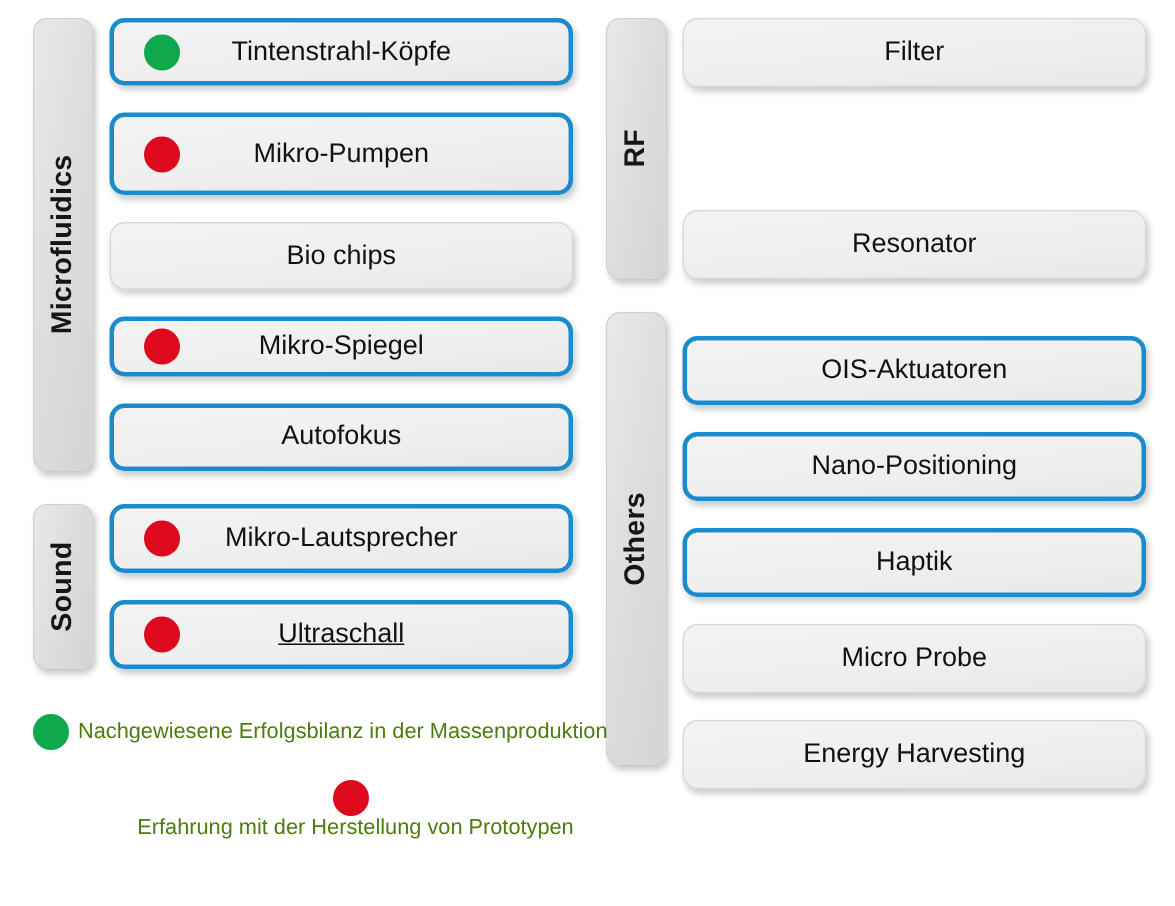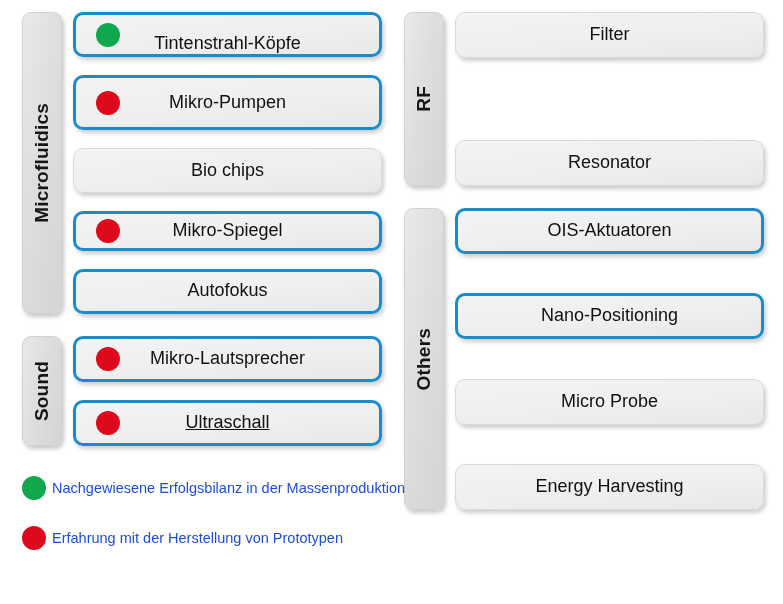--- a/index.html
+++ b/index.html
@@ -107,21 +107,21 @@
     align-items:center;
     height:36px;
   }
   .legend-dot{
     width:24px;height:24px;border-radius:50%;
     flex:0 0 24px;
     margin-right:6px;
   }
   .legend-text{
     font-size:14.5px;
-    color:#1d4ed8;
+    color:#4d7c0f;
     white-space:nowrap;
   }
 
   #footnote{
     position:absolute;
     left:22px;
     top:562px;
     width:745px;
     display:flex;
     align-items:center;
@@ -145,21 +145,21 @@
 <body>
 
 <div id="diagram">
 
   <div class="col" id="col-left">
       <div class="group" style="height: 302px; margin-bottom: 22px;">
         <div class="cat-bar" style="height: 302px;">
           <span class="cat-label">Microfluidics</span>
         </div>
         <div class="items" style="height: 302px;">
-          <div class="item highlight" style="height: 46px; margin-bottom: 18px; align-items: flex-end;">
+          <div class="item highlight" style="height: 46px; margin-bottom: 18px;">
             <span class="dot green"></span>
             <span class="item-label">Tintenstrahl-Köpfe</span>
           </div>
           <div class="item highlight" style="height: 56px; margin-bottom: 18px;">
             <span class="dot red"></span>
             <span class="item-label">Mikro-Pumpen</span>
           </div>
           <div class="item plain" style="height: 46px; margin-bottom: 18px;">
             <span class="item-label">Bio chips</span>
           </div>
@@ -199,42 +199,45 @@
           </div>
           <div class="item plain" style="height: 46px; margin-bottom: 0px;">
             <span class="item-label">Resonator</span>
           </div>
         </div>
       </div>
       <div class="group" style="height: 302px;">
         <div class="cat-bar" style="height: 302px;">
           <span class="cat-label">Others</span>
         </div>
-        <div class="items" style="height: 302px;">
+        <div class="items" style="height: 302px; margin-top: 16px;">
           <div class="item highlight" style="height: 46px; margin-bottom: 18px;">
             <span class="item-label">OIS-Aktuatoren</span>
           </div>
           <div class="item highlight" style="height: 46px; margin-bottom: 18px;">
             <span class="item-label">Nano-Positioning</span>
+          </div>
+          <div class="item highlight" style="height: 46px; margin-bottom: 18px;">
+            <span class="item-label">Haptik</span>
           </div>
           <div class="item plain" style="height: 46px; margin-bottom: 18px;">
             <span class="item-label">Micro Probe</span>
           </div>
           <div class="item plain" style="height: 46px; margin-bottom: 0px;">
             <span class="item-label">Energy Harvesting</span>
           </div>
         </div>
       </div>
     </div>
 
   <div id="legend">
       <div class="legend-row" style="margin-bottom: 14px;">
         <span class="legend-dot" style="background: rgb(16, 168, 76);"></span>
         <span class="legend-text">Nachgewiesene Erfolgsbilanz in der Massenproduktion</span>
       </div>
-      <div class="legend-row" style="margin-bottom: 0px;">
+      <div class="legend-row" style="margin-bottom: 0px; flex-direction: column;">
         <span class="legend-dot" style="background: rgb(220, 10, 28);"></span>
         <span class="legend-text">Erfahrung mit der Herstellung von Prototypen</span>
       </div>
     </div>
 
 
 </div>
 
 </body></html>

